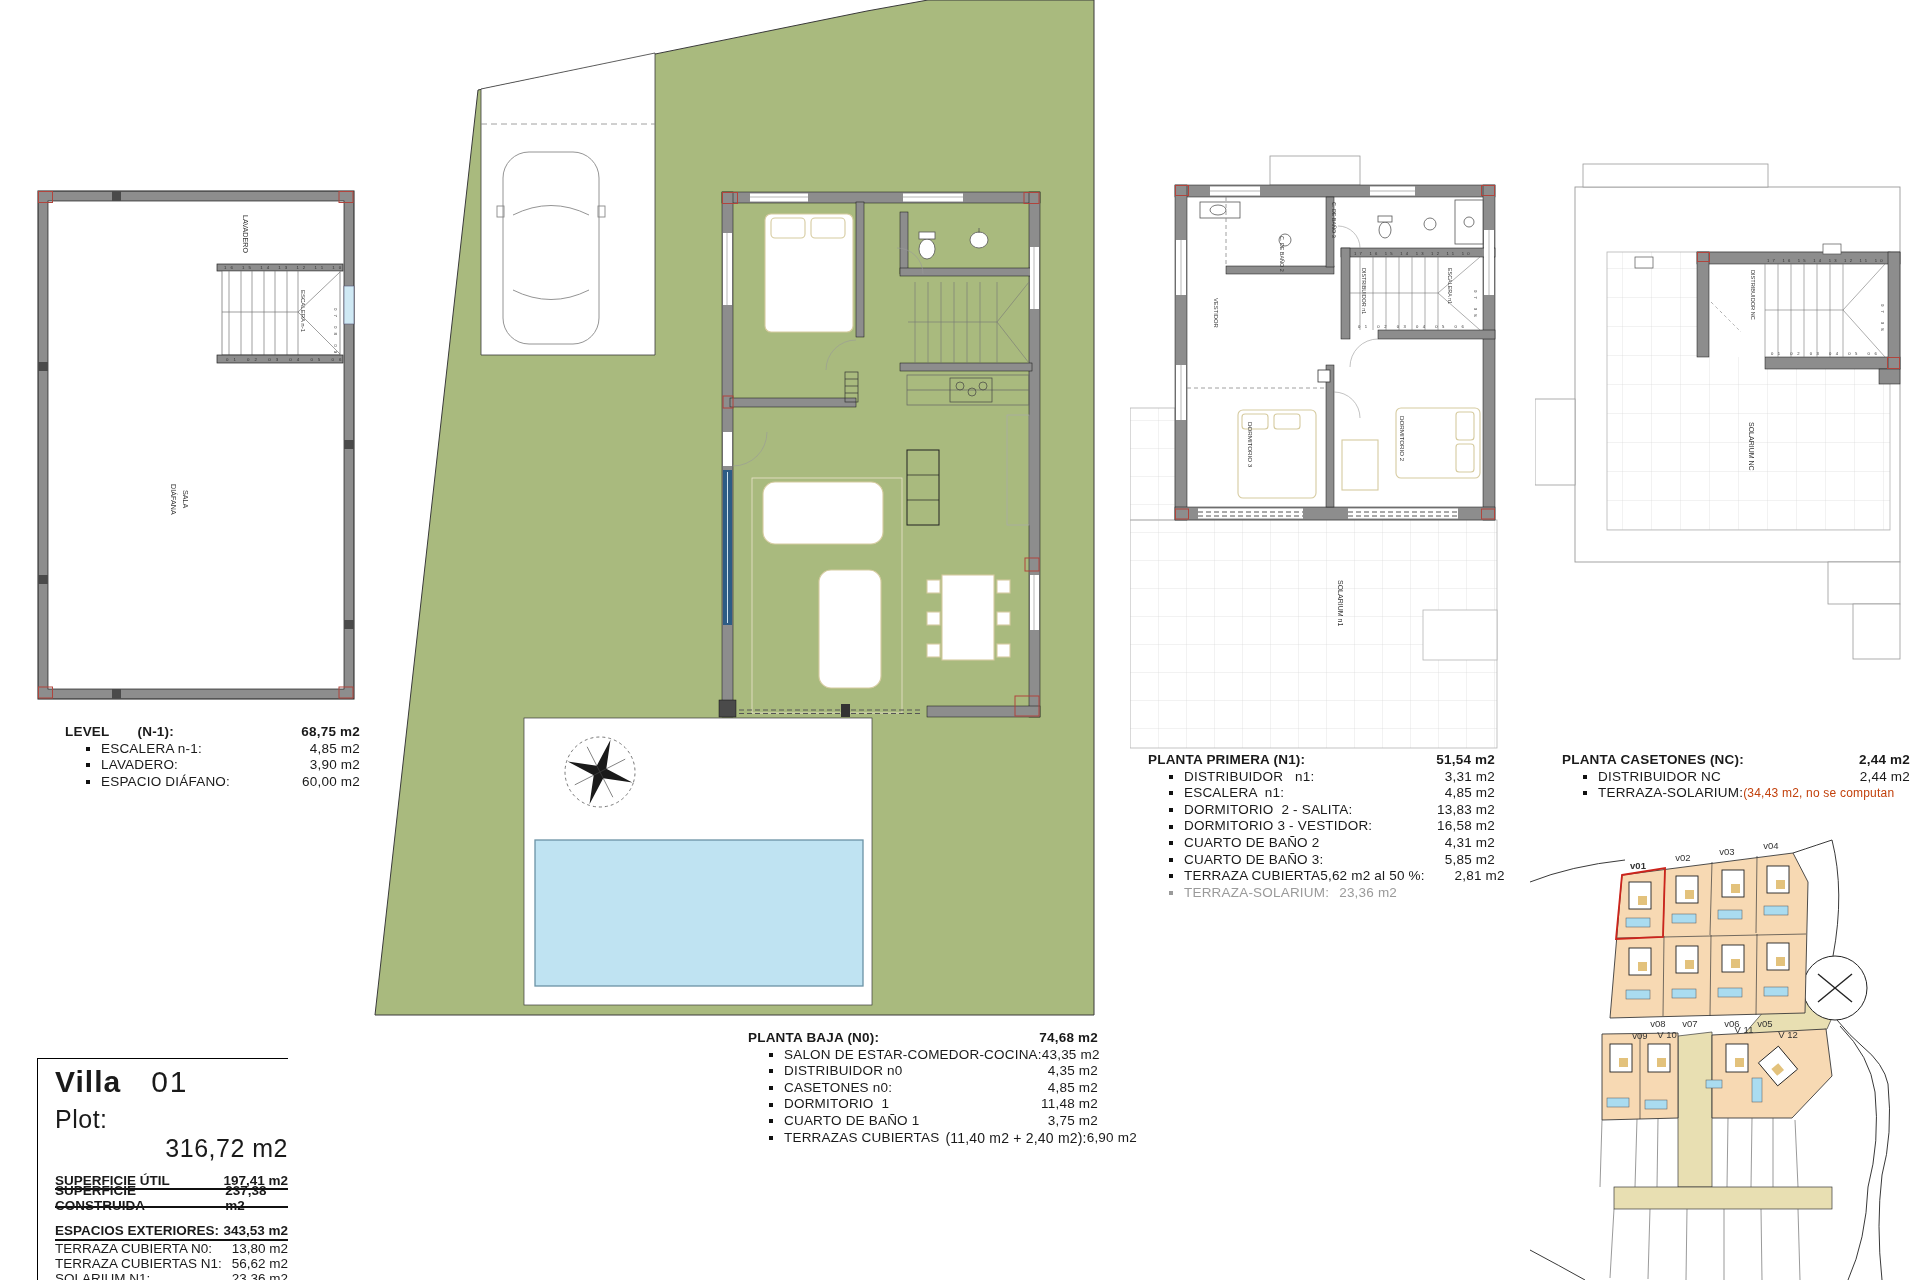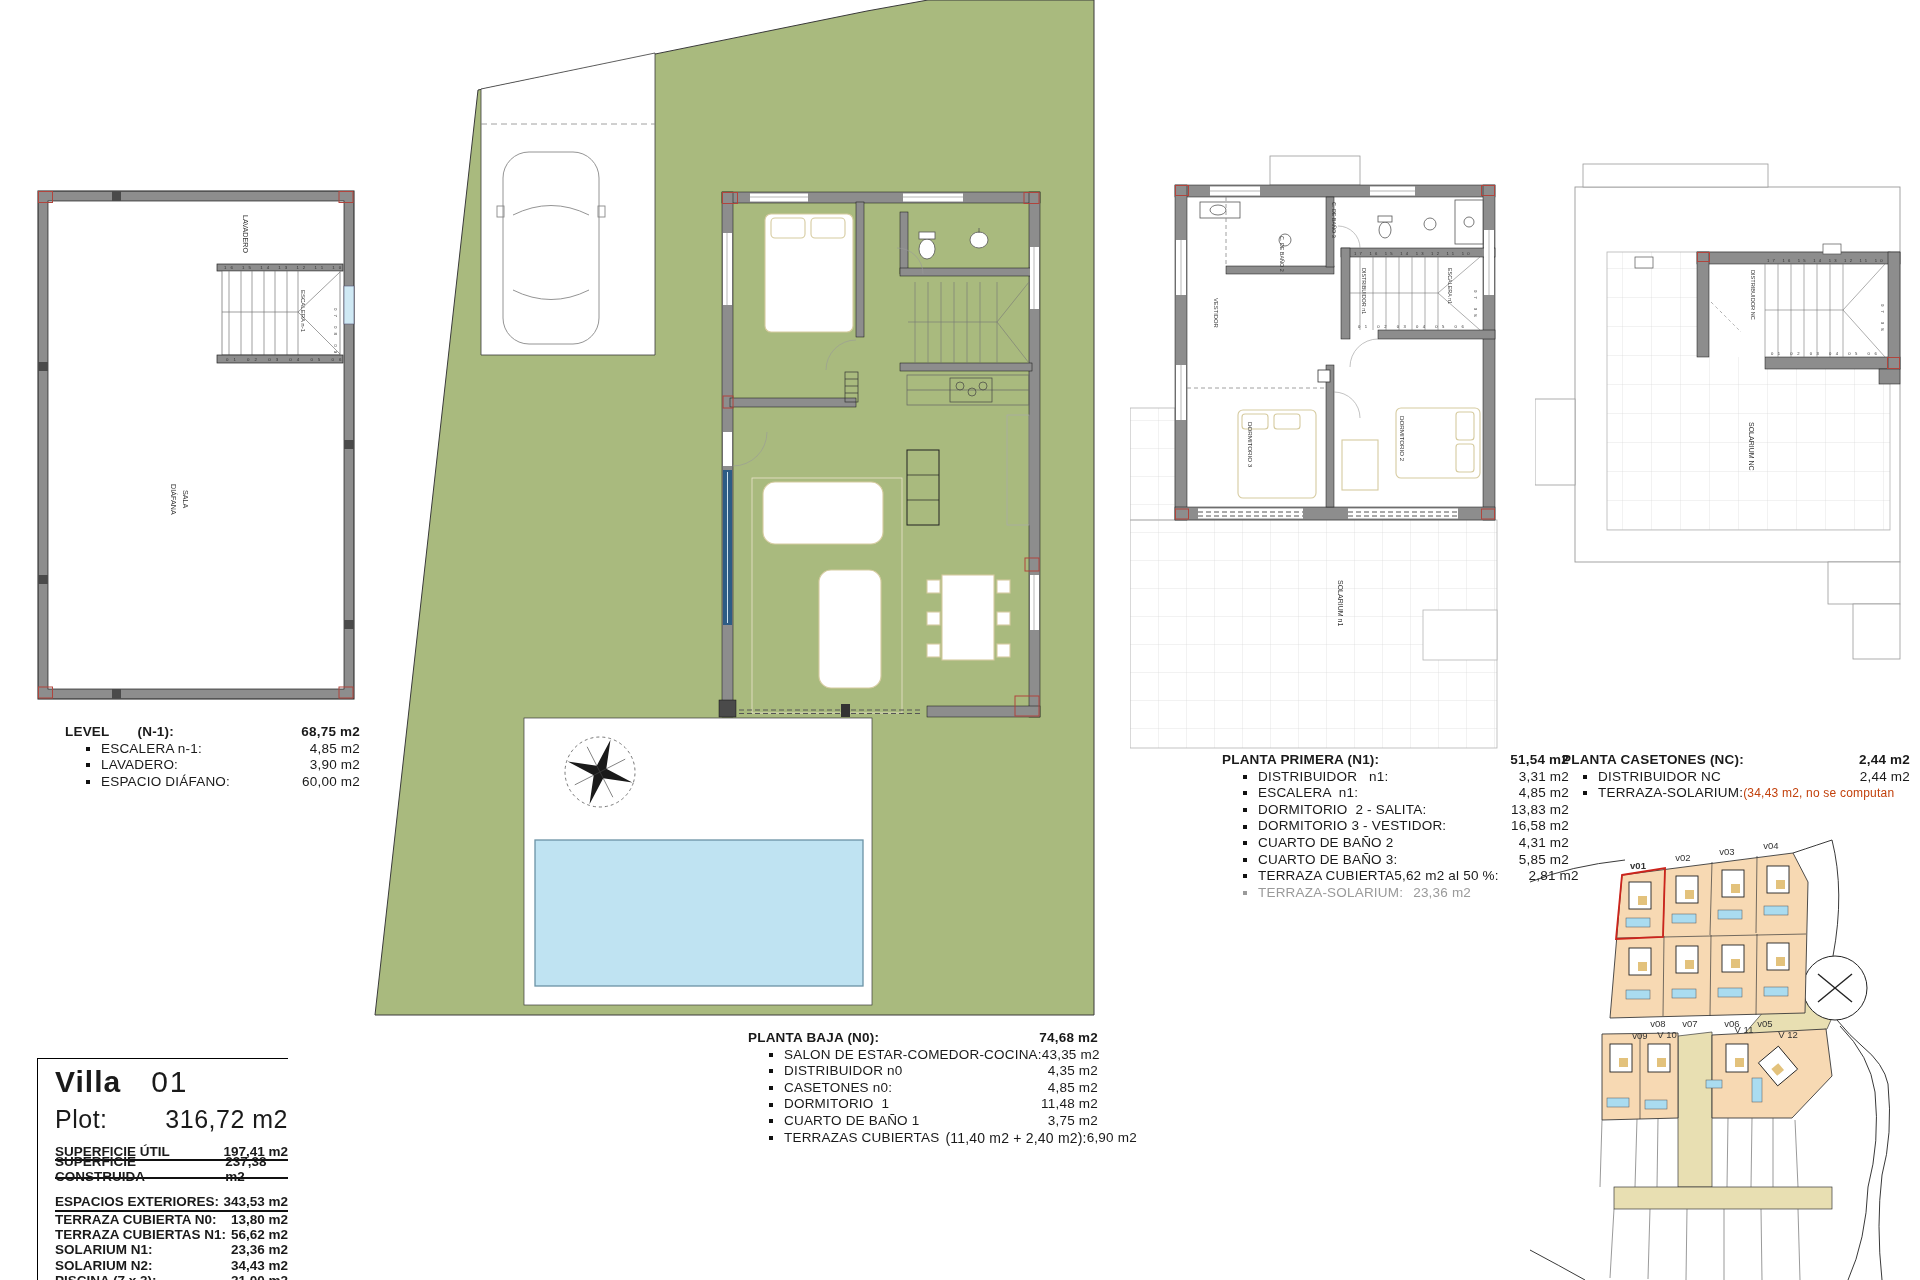--- a/index.html
+++ b/index.html
@@ -26,28 +26,28 @@
   .row.muted .lbl{white-space:pre;}
   .row .mutenote{margin-left:auto;width:176px;color:#c2410c;font-size:12px;text-align:left;white-space:pre;}
   .row .inlineval{margin-left:10px;}
 
   
   .villa{position:absolute;left:37px;top:1058px;width:233px;border-top:1.5px solid #000;
          border-left:1.5px solid #000;padding:6px 0 0 17px;}
   .v-name{font-size:30px;display:flex;align-items:baseline;}
   .v-name .nm{font-weight:bold;letter-spacing:1px;}
   .v-name .no{margin-left:30px;letter-spacing:2px;}
-  .v-plot{font-size:25px;display:flex;margin-top:6px;letter-spacing:.5px;}
+  .v-plot{font-size:25px;display:flex;margin-top:6px;letter-spacing:.5px;flex-direction:column;}
   .v-plot .pv{margin-left:auto;}
   .v-table{margin-top:9px;font-size:13.5px;}
   .v-row{display:flex;height:16.2px;align-items:center;}
   .v-row .val{margin-left:auto;}
   .v-row.bold{font-weight:bold;border-bottom:2px solid #111;}
   .v-gap{height:14px;}
-  .v-row.item{height:15.3px;font-weight:bold;}
+  .v-row.item{height:15.3px;}
 </style>
 </head>
 <body>
 
 <div id="canvas">
 
   <svg class="abs" style="left:37px;top:190px" width="320" height="512" viewBox="0 0 320 512">
     <rect x="1" y="1" width="316" height="508" fill="#8d8d8d" stroke="#1a1a1a" stroke-width="1"></rect>
     <rect x="11" y="11" width="296" height="488" fill="#ffffff" stroke="#1a1a1a" stroke-width="0.7"></rect>
 
@@ -448,21 +448,21 @@
     <text transform="rotate(90 202 62)" x="202" y="62" font-size="5.4" fill="#222">C. DE BAÑO 3</text>
     <text transform="rotate(90 150 96)" x="150" y="96" font-size="5.4" fill="#222">C. DE BAÑO 2</text>
     <text transform="rotate(90 84 158)" x="84" y="158" font-size="5.8" fill="#222">VESTIDOR</text>
     <text transform="rotate(90 232 128)" x="232" y="128" font-size="5.4" fill="#222">DISTRIBUIDOR n1</text>
     <text transform="rotate(90 318 128)" x="318" y="128" font-size="5.4" fill="#222">ESCALERA n1</text>
     <text transform="rotate(90 118 282)" x="118" y="282" font-size="6.2" fill="#222">DORMITORIO 3</text>
     <text transform="rotate(90 270 276)" x="270" y="276" font-size="6.2" fill="#222">DORMITORIO 2</text>
     <text transform="rotate(90 208 440)" x="208" y="440" font-size="7" fill="#555">SOLARIUM n1</text>
   </svg>
 
-  <div class="area-block" style="left:1197px;top:752px;width:372px">
+  <div class="area-block" style="left:1123px;top:752px;width:372px">
     <div class="t-row">
       <span>PLANTA PRIMERA (N1):</span>
       <span class="total">51,54 m2</span>
     </div>
     <div class="rows">
       <div class="row">
           <span class="b"></span>
         <span class="lbl">DISTRIBUIDOR   n1:</span>
         <span class="val">3,31 m2</span>
         </div>

